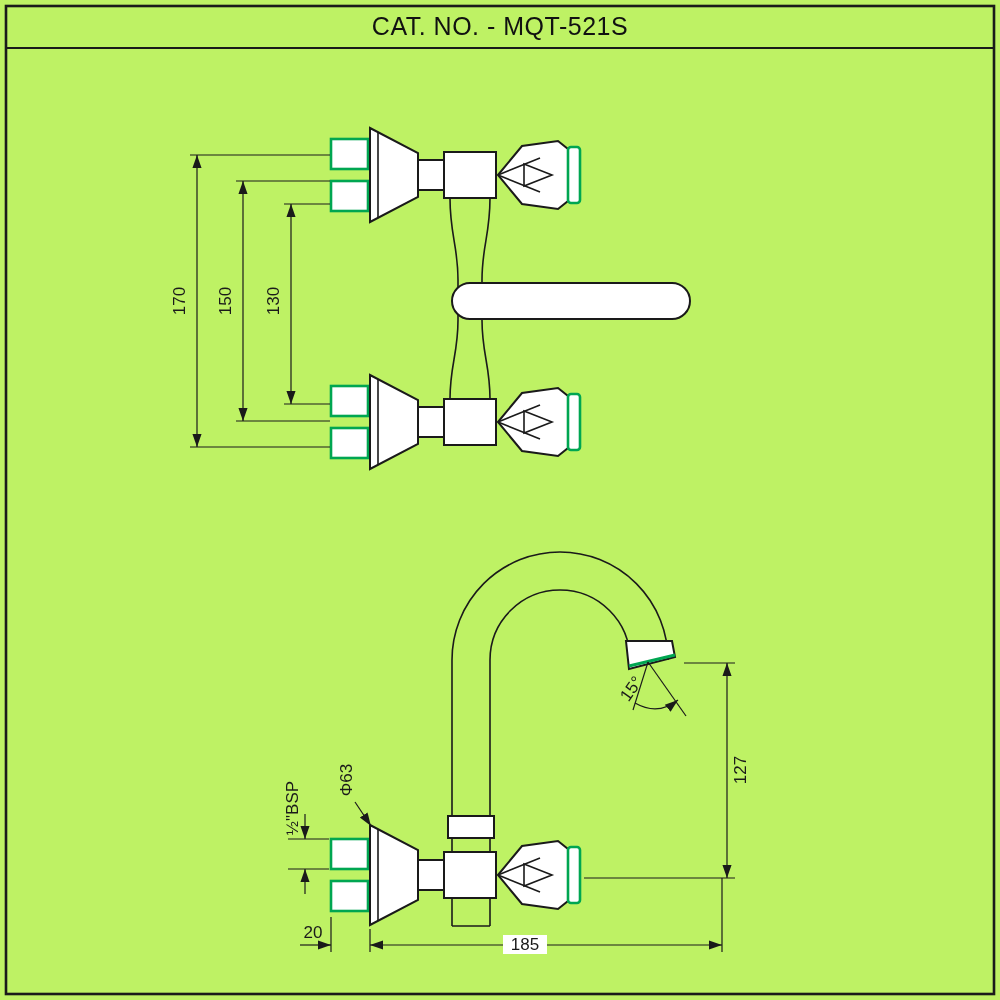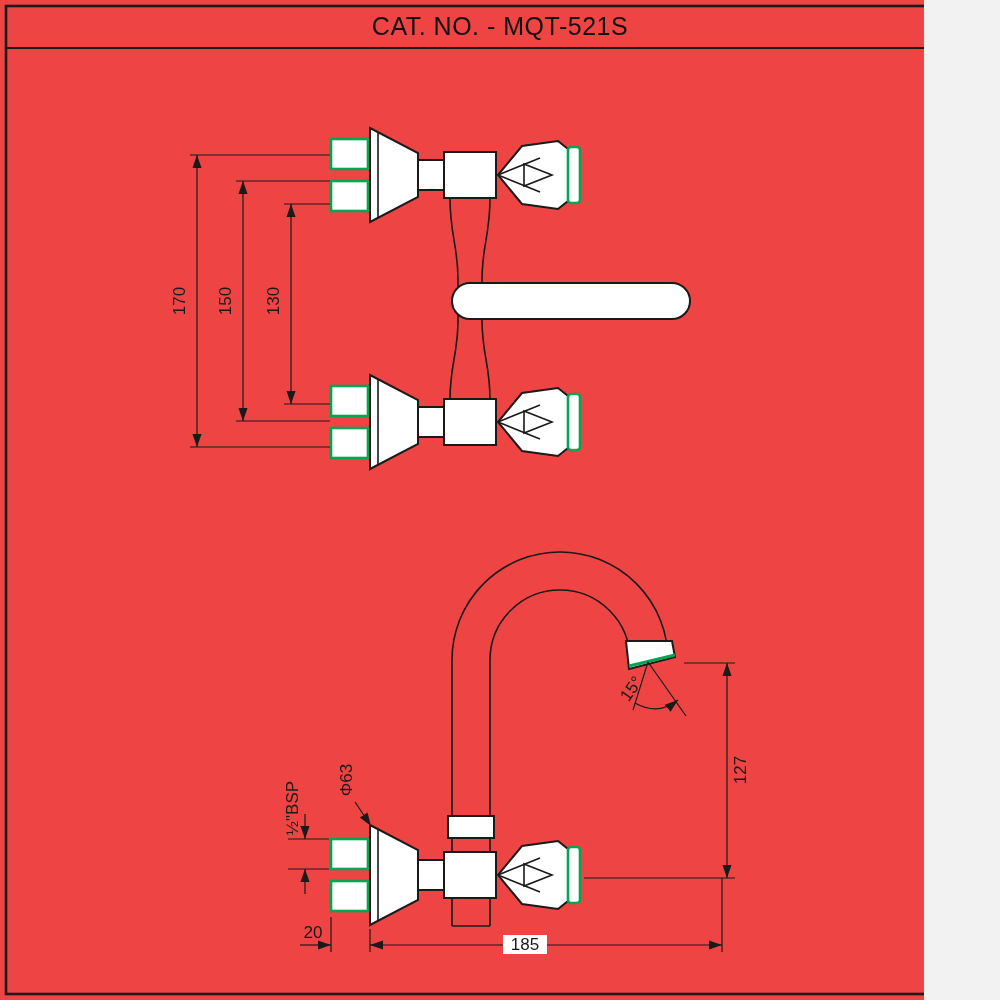--- a/index.html
+++ b/index.html
@@ -1,19 +1,19 @@
 <!DOCTYPE html>
 <html><head>
 <meta charset="utf-8">
 <style>
   html,body{margin:0;padding:0;background:#f2f2f2;}
   .page{
     position:relative;
-    width:924px;height:1000px;
-    background:#ef4444;
+    width:1000px;height:1000px;
+    background:#bef264;
     font-family:"Liberation Sans", sans-serif;
     overflow:hidden;
   }
   svg{display:block;}
   .outline{fill:#ffffff;stroke:#1a1a1a;stroke-width:2;}
   .outline-thin{fill:none;stroke:#1a1a1a;stroke-width:1.6;}
   .green{fill:#ffffff;stroke:#00a651;stroke-width:2.6;}
   .greenline{fill:none;stroke:#00a651;stroke-width:3;}
   .dim{fill:none;stroke:#1a1a1a;stroke-width:1.2;}
   .dimtext{fill:#1a1a1a;font-size:17px;font-family:"Liberation Sans", sans-serif;}

